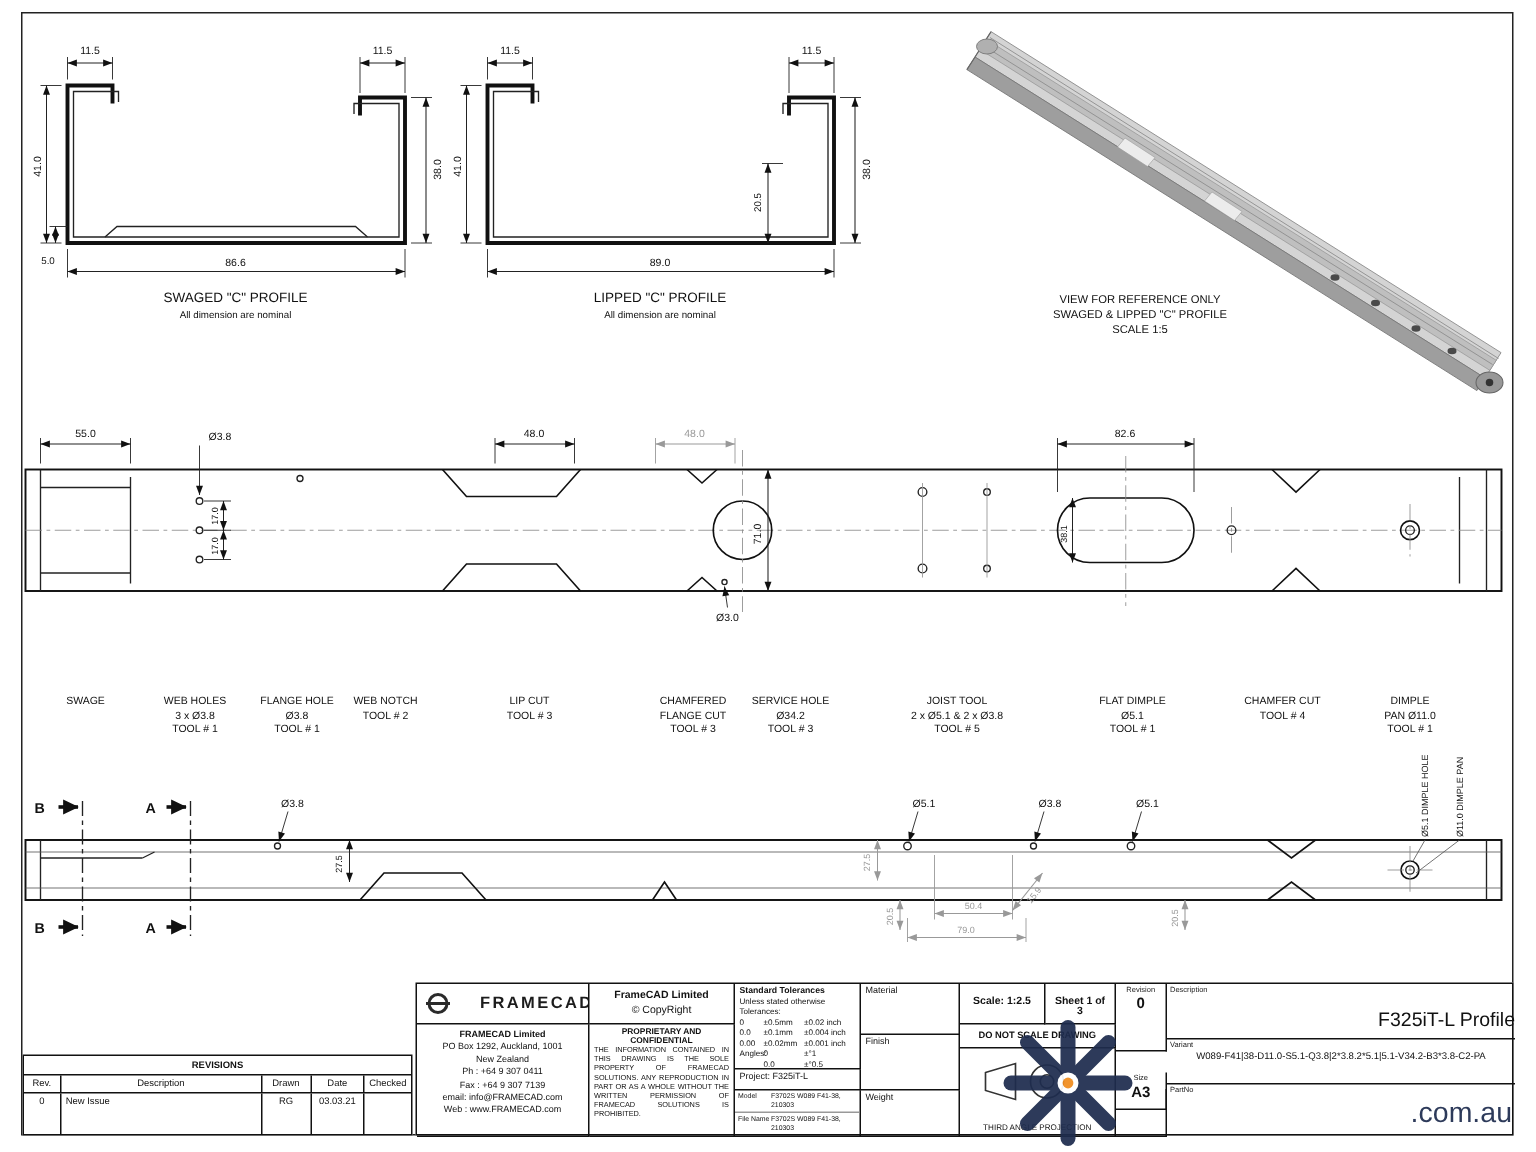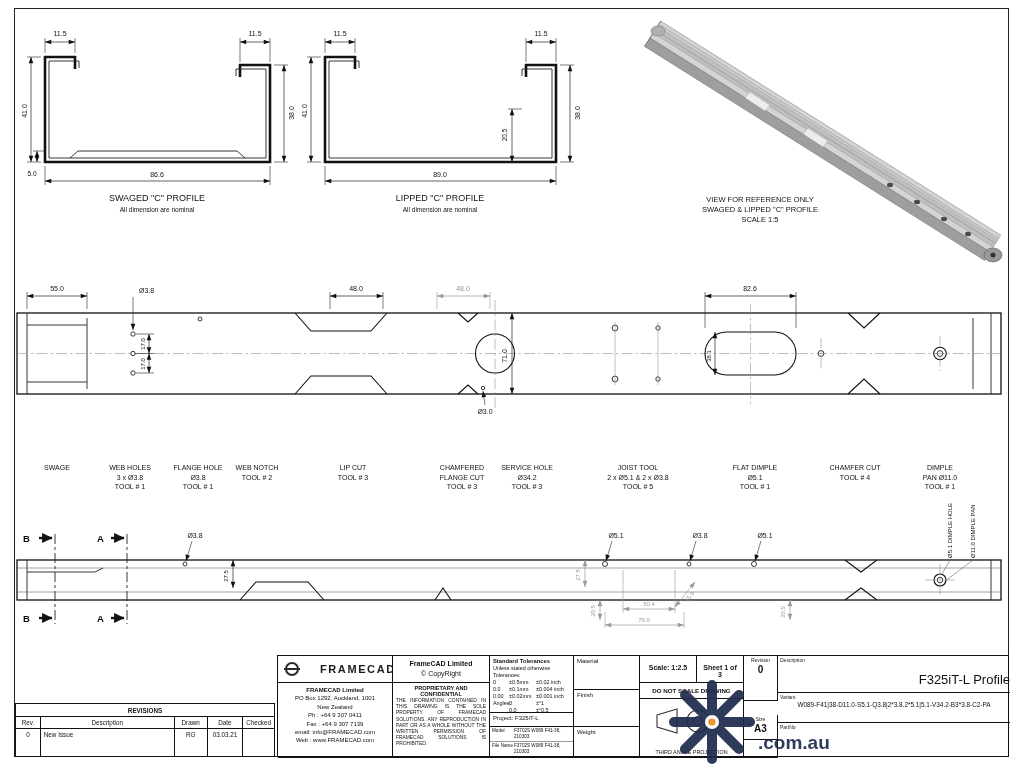--- a/index.html
+++ b/index.html
@@ -68,21 +68,21 @@
   .rev-row span{border-right:1px solid #111;text-align:center;overflow:hidden}
   .rev-row span:nth-child(1){width:25px}
   .rev-row span:nth-child(2){width:135px;text-align:left;padding-left:3px}
   .rev-row span:nth-child(3){width:33px}
   .rev-row span:nth-child(4){width:36px}
   .rev-row span:nth-child(5){width:31px;border-right:none}
   
   .wm{position:absolute;z-index:50;pointer-events:none;opacity:0.93}
   .wm-text{font-weight:bold;font-size:43px;letter-spacing:-1px;color:#1e2c4e;line-height:44px}
   .wm-text .o{color:#f08c1e}
-  .wm-dom{font-weight:bold;font-size:19px;color:#1e2c4e;text-align:left}
+  .wm-dom{font-weight:normal;font-size:19px;color:#1e2c4e;text-align:right}
 </style>
 </head>
 <body>
 
 <svg width="0" height="0" style="position:absolute">
   <defs>
     <marker id="aB" viewBox="0 0 10 10" refX="9.3" refY="5" markerWidth="9" markerHeight="7" orient="auto-start-reverse" markerUnits="userSpaceOnUse">
         <path d="M0.4,1.7 L9.3,5 L0.4,8.3 Z" fill="#111"></path>
       </marker>
     <marker id="aG" viewBox="0 0 10 10" refX="9.3" refY="5" markerWidth="9" markerHeight="7" orient="auto-start-reverse" markerUnits="userSpaceOnUse">

